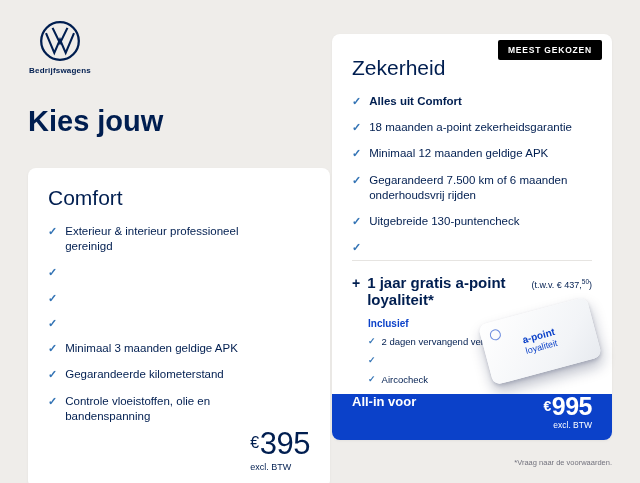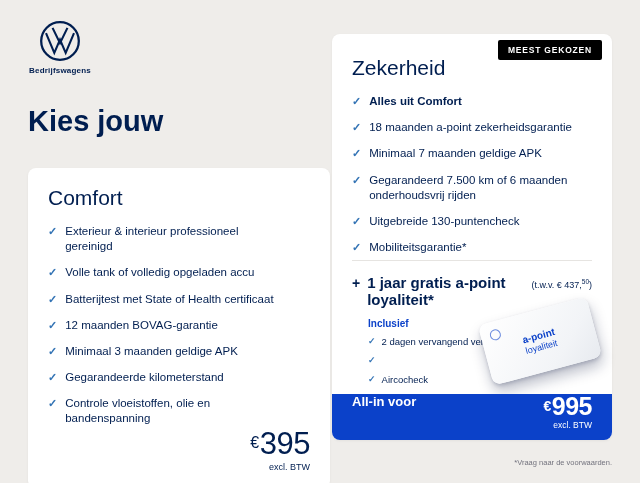--- a/index.html
+++ b/index.html
@@ -29,21 +29,21 @@
 
   ul.checklist{list-style:none;margin:0;padding:0;}
   ul.checklist li{display:flex;align-items:flex-start;gap:8px;font-size:11.5px;line-height:1.32;color:#001e50;margin-bottom:11px;}
   ul.checklist li.strong{font-weight:bold;}
   .check{flex:0 0 auto;color:#3474b5;font-size:11px;font-weight:bold;line-height:1.3;}
 
   .comfort-list{position:absolute;left:20px;top:56px;width:232px;}
   .zeker-list{position:absolute;left:20px;top:60px;width:240px;}
 
   
-  .price-block{position:absolute;right:20px;bottom:16px;text-align:right;color:#001e50;}
+  .price-block{position:absolute;right:20px;bottom:16px;text-align:left;color:#001e50;}
   .price-line{font-size:31px;font-weight:normal;letter-spacing:-.5px;line-height:1;}
   .price-line .cur{font-size:16px;vertical-align:6px;margin-right:1px;}
   .price-note{font-size:9px;margin-top:3px;}
 
   
   .badge{position:absolute;top:6px;right:10px;background:#000000;color:#ffffff;
          font-size:8.5px;font-weight:bold;letter-spacing:.8px;padding:5px 10px;border-radius:2px;}
 
   
   .divider{position:absolute;left:20px;right:20px;top:226px;border-top:1px solid #e6e4e1;}
@@ -101,29 +101,26 @@
 
 <div class="card card-comfort">
   <div class="card-title">Comfort</div>
   <ul class="checklist comfort-list">
     <li>
         <span class="check">✓</span>
         <span>Exterieur &amp; interieur professioneel gereinigd</span>
       </li>
     <li>
         <span class="check">✓</span>
-        <span>Volle tank of volledig opgeladen accu</span>
-      </li>
-    <li>
-        <span class="check">✓</span>
-        <span>Batterijtest met State of Health certificaat</span>
-      </li>
-    <li>
-        <span class="check">✓</span>
-        <span>12 maanden BOVAG-garantie</span>
+      </li>
+    <li>
+        <span class="check">✓</span>
+      </li>
+    <li>
+        <span class="check">✓</span>
       </li>
     <li>
         <span class="check">✓</span>
         <span>Minimaal 3 maanden geldige APK</span>
       </li>
     <li>
         <span class="check">✓</span>
         <span>Gegarandeerde kilometerstand</span>
       </li>
     <li>
@@ -145,33 +142,32 @@
     <li class="strong">
         <span class="check">✓</span>
         <span>Alles uit Comfort</span>
       </li>
     <li>
         <span class="check">✓</span>
         <span>18 maanden a-point zekerheidsgarantie</span>
       </li>
     <li>
         <span class="check">✓</span>
-        <span>Minimaal 7 maanden geldige APK</span>
+        <span>Minimaal 12 maanden geldige APK</span>
       </li>
     <li>
         <span class="check">✓</span>
         <span>Gegarandeerd 7.500 km of 6 maanden onderhoudsvrij rijden</span>
       </li>
     <li>
         <span class="check">✓</span>
         <span>Uitgebreide 130-puntencheck</span>
       </li>
     <li>
         <span class="check">✓</span>
-        <span>Mobiliteitsgarantie*</span>
       </li>
   </ul>
 
   <div class="divider"></div>
 
   <div class="loyalty">
     <div class="loyalty-head">
       <span class="plus">+</span>
       <span class="loyalty-label">1 jaar gratis a-point loyaliteit*</span>
       <span class="tvw"><span>(t.w.v. € 437,</span><sup>50</sup><span>)</span></span>

